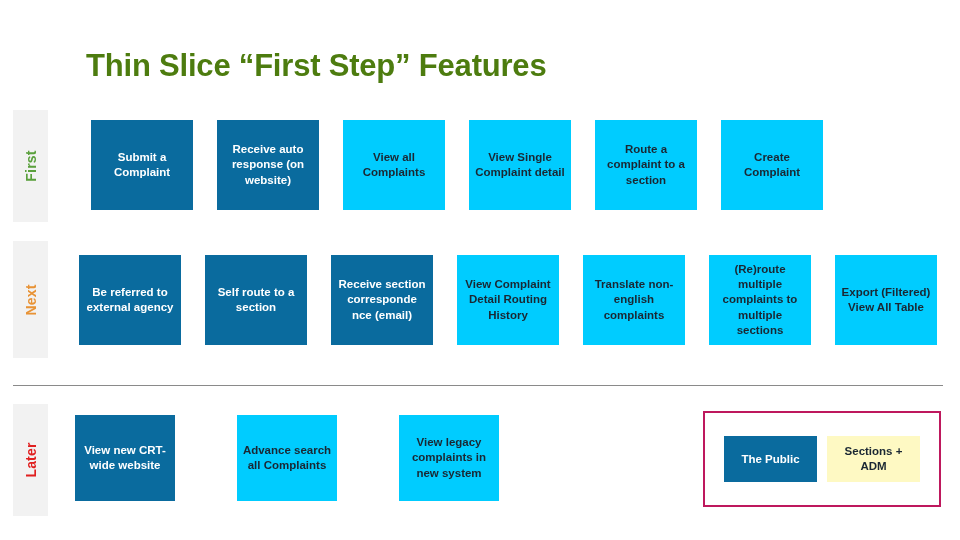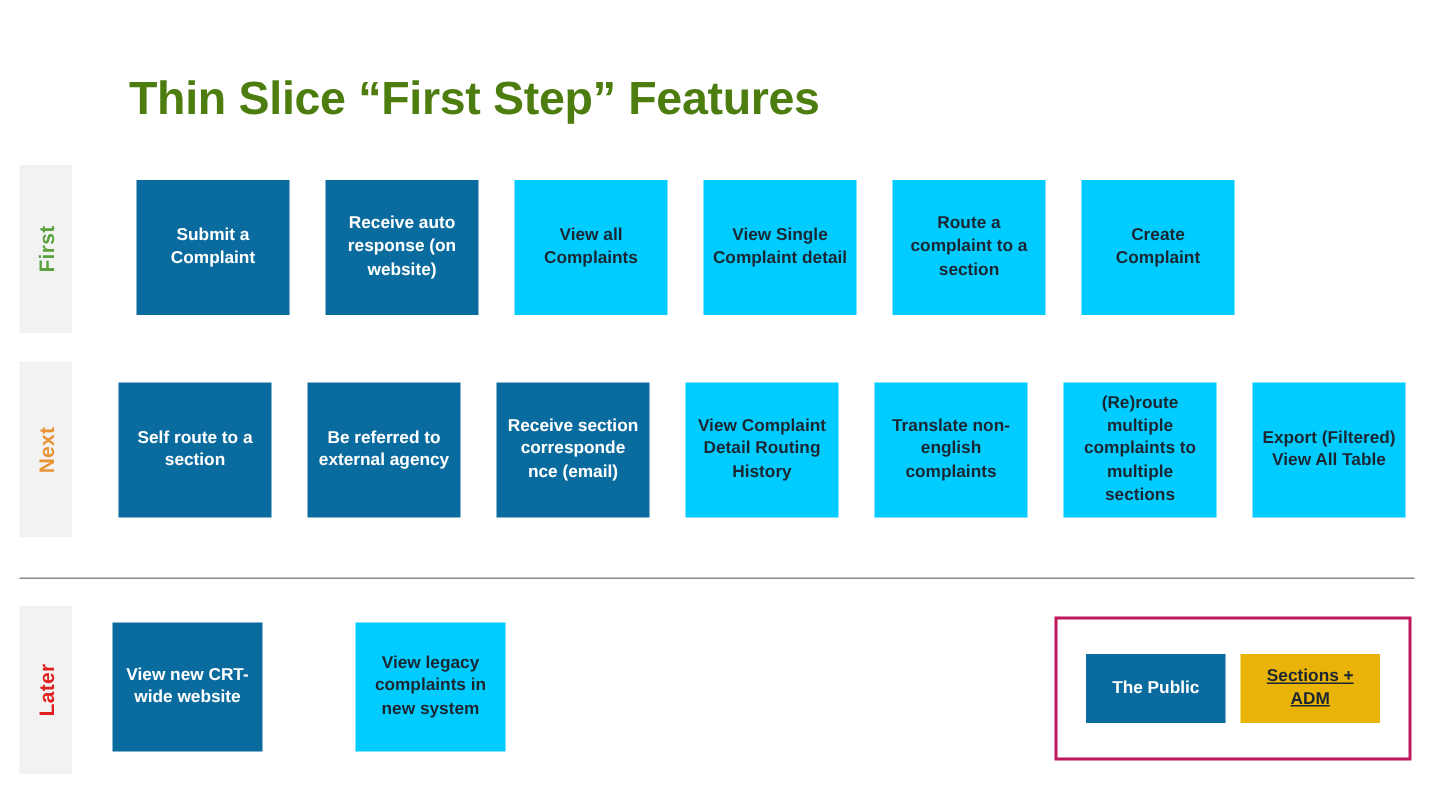--- a/index.html
+++ b/index.html
@@ -115,21 +115,21 @@
     text-align: center;
     font-size: 11.5px;
     font-weight: bold;
     line-height: 1.3;
     width: 93px;
     height: 46px;
     box-sizing: border-box;
     padding: 2px 4px;
   }
   .legend-chip.dark  { background: #0a6b9e; color: #ffffff; }
-  .legend-chip.light { background: #eab308; color: #1a2733; text-decoration: underline; }
+  .legend-chip.light { background: #fef9c3; color: #1a2733; }
   #legend-public { margin-right: 10px; }
 </style>
 </head>
 <body>
 
 <div id="slide-title">Thin Slice “First Step” Features</div>
 
 <div class="row-strip" id="strip-first">
   <span id="label-first">
     <span class="row-label">First</span>
@@ -151,32 +151,33 @@
 <div class="card-row" id="row-first">
   <div class="card dark">Submit a Complaint</div>
   <div class="card dark">Receive auto response (on website)</div>
   <div class="card light">View all Complaints</div>
   <div class="card light">View Single Complaint detail</div>
   <div class="card light">Route a complaint to a section</div>
   <div class="card light">Create Complaint</div>
 </div>
 
 <div class="card-row" id="row-next">
+  <div class="card dark">Be referred to external agency</div>
   <div class="card dark">Self route to a section</div>
-  <div class="card dark">Be referred to external agency</div>
   <div class="card dark">Receive section corresponde nce  (email)</div>
   <div class="card light">View Complaint Detail Routing History</div>
   <div class="card light">Translate non-english complaints</div>
   <div class="card light">(Re)route multiple complaints to multiple sections</div>
   <div class="card light">Export (Filtered) View All Table</div>
 </div>
 
 <div id="divider"></div>
 
 <div class="card-row" id="row-later">
   <div class="card dark">View new CRT-wide website</div>
+  <div class="card light">Advance search all Complaints</div>
   <div class="card light">View legacy complaints in new system</div>
 </div>
 
 <div id="legend">
   <div class="legend-chip dark" id="legend-public">The Public</div>
   <div class="legend-chip light" id="legend-sections">Sections + ADM</div>
 </div>
 
 </body></html>

